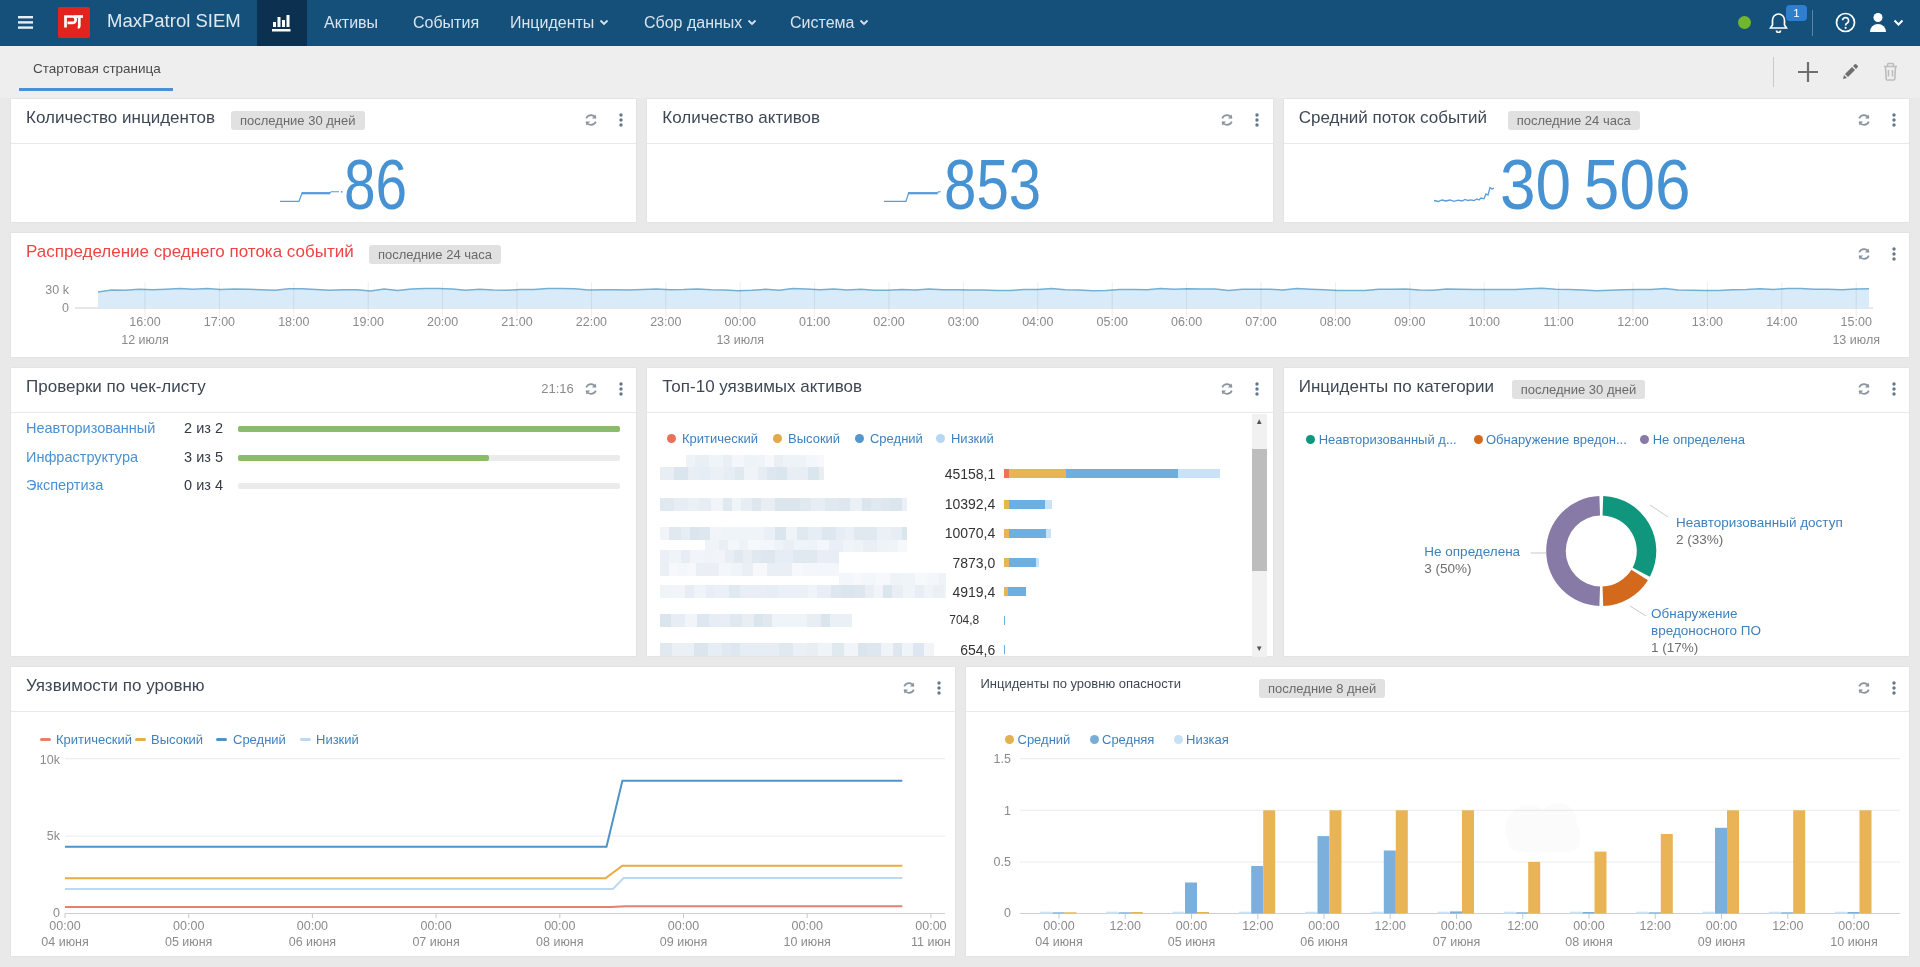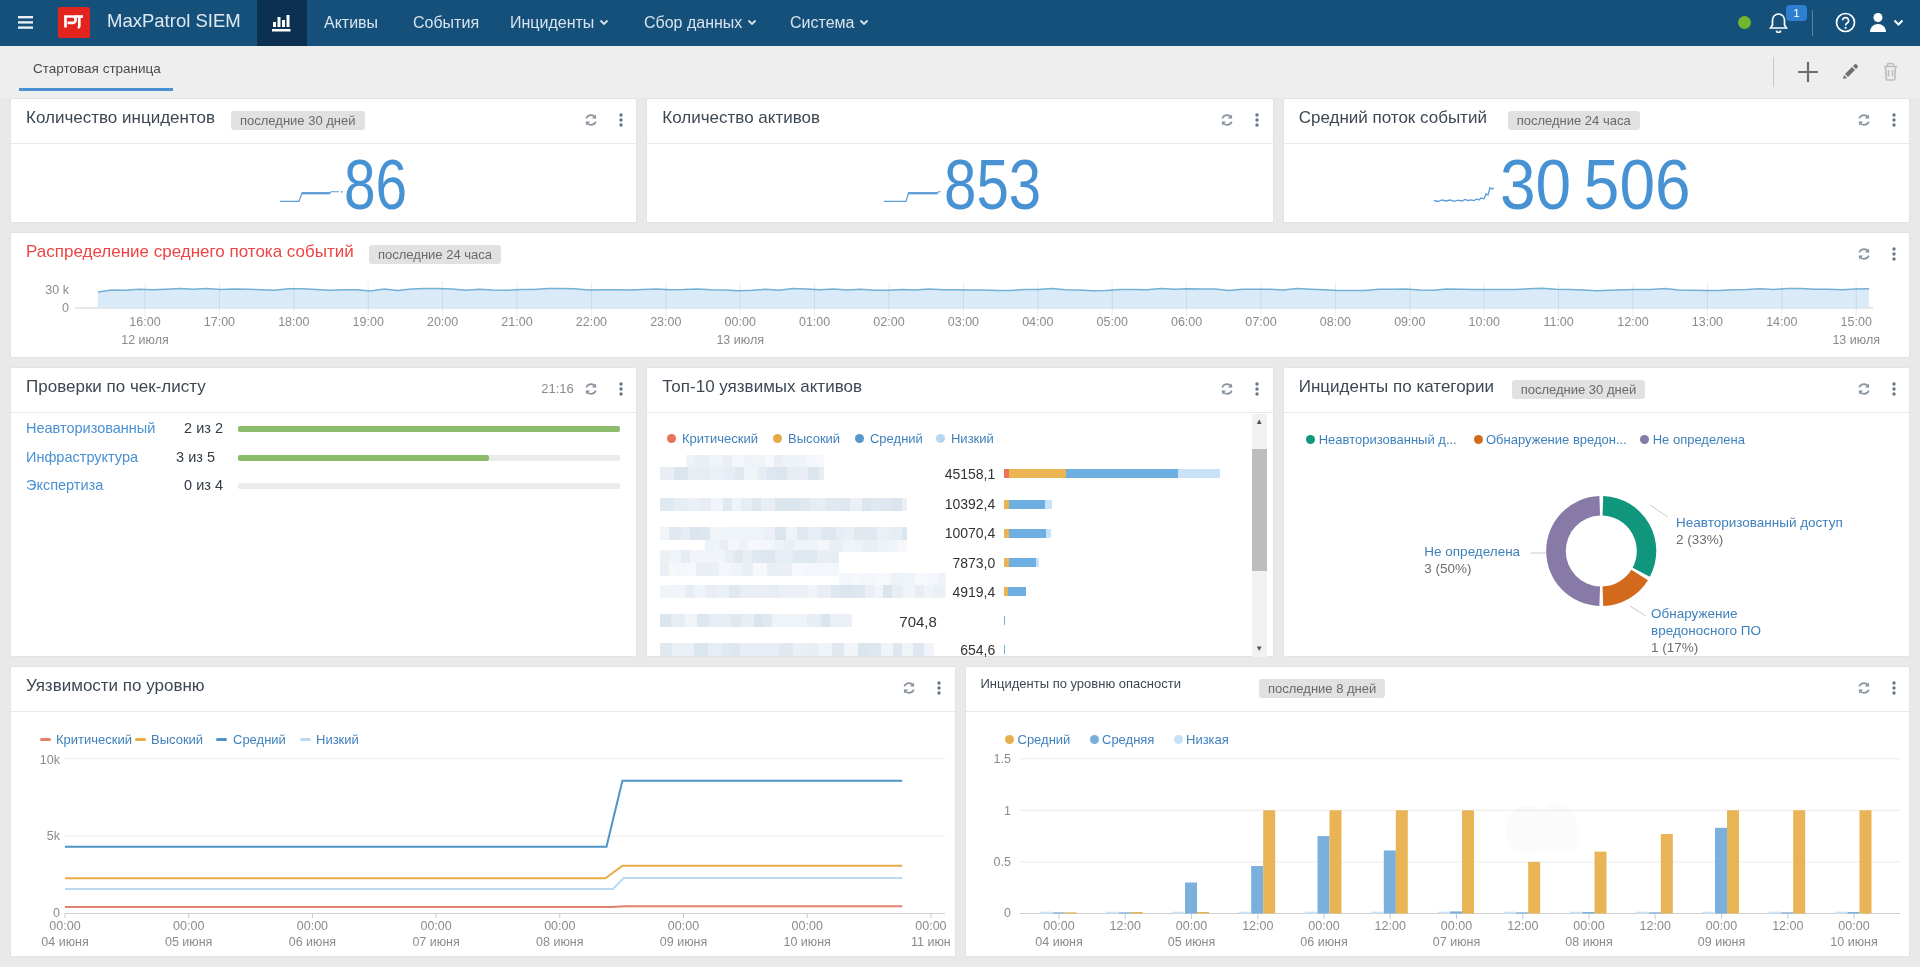--- a/index.html
+++ b/index.html
@@ -259,21 +259,21 @@
       <circle cx="3" cy="7" r="1.7" fill="#64788a"></circle>
       <circle cx="3" cy="12" r="1.7" fill="#64788a"></circle>
 </svg>
     <div style="position:absolute;left:530.3px;top:13px;font-size:13px;color:#8b8b8b">21:16</div>
     <div style="position:absolute;left:15px;top:52.3px;font-size:14.5px;color:#4a90d2">Неавторизованный</div>
     <div style="position:absolute;left:130px;top:52.3px;width:82px;text-align:right;font-size:14.5px;color:#323a45">2 из 2</div>
     <div style="position:absolute;left:227px;top:58.3px;width:382px;height:6px;background:#ebebeb;border-radius:2px">
       <div style="width:100.0%;height:6px;background:#8abc6c;border-radius:2px"></div>
     </div>
     <div style="position:absolute;left:15px;top:80.8px;font-size:14.5px;color:#4a90d2">Инфраструктура</div>
-    <div style="position:absolute;left:122px;top:80.8px;width:82px;text-align:right;font-size:14.5px;color:#323a45">3 из 5</div>
+    <div style="position:absolute;left:130px;top:80.8px;width:82px;text-align:right;font-size:14.5px;color:#323a45">3 из 5</div>
     <div style="position:absolute;left:227px;top:86.8px;width:382px;height:6px;background:#ebebeb;border-radius:2px">
       <div style="width:65.8%;height:6px;background:#8abc6c;border-radius:2px"></div>
     </div>
     <div style="position:absolute;left:15px;top:109.1px;font-size:14.5px;color:#4a90d2">Экспертиза</div>
     <div style="position:absolute;left:130px;top:109.1px;width:82px;text-align:right;font-size:14.5px;color:#323a45">0 из 4</div>
     <div style="position:absolute;left:227px;top:115.1px;width:382px;height:6px;background:#ebebeb;border-radius:2px"></div>
   </div>
 <div class="card" style="left:646.3px;top:367.0px;width:627.3px;height:290.0px">
     <div style="position:absolute;left:0;top:0;width:100%;height:45px;border-bottom:1px solid #e9e9e9;box-sizing:border-box"></div>
     <div style="position:absolute;left:15px;top:9px;font-size:17px;color:#3e4854">Топ-10 уязвимых активов</div>
@@ -517,21 +517,21 @@
       <span style="position:absolute;left:94px;top:0;width:9px;height:13px;background:#dbe5ee"></span>
       <span style="position:absolute;left:103px;top:0;width:9px;height:13px;background:#e0e9f0"></span>
       <span style="position:absolute;left:112px;top:0;width:9px;height:13px;background:#eff4f8"></span>
       <span style="position:absolute;left:121px;top:0;width:12px;height:13px;background:#eff4f8"></span>
       <span style="position:absolute;left:133px;top:0;width:14px;height:13px;background:#eff4f8"></span>
       <span style="position:absolute;left:147px;top:0;width:14px;height:13px;background:#e8eef4"></span>
       <span style="position:absolute;left:161px;top:0;width:9px;height:13px;background:#dbe5ee"></span>
       <span style="position:absolute;left:170px;top:0;width:14px;height:13px;background:#eaf0f5"></span>
       <span style="position:absolute;left:184px;top:0;width:8px;height:13px;background:#eaf0f5"></span>
     </div>
-    <div style="position:absolute;left:252px;top:244.5px;width:100px;text-align:left;font-size:15px;color:#333">704,8</div>
+    <div style="position:absolute;left:232px;top:244.5px;width:100px;text-align:right;font-size:12px;color:#333">704,8</div>
     <div style="position:absolute;left:356.4px;top:248.0px;height:9px">
       <span style="position:absolute;left:0.0px;top:0;width:1.8px;height:9px;background:#6eafe1"></span>
     </div>
     <div style="position:absolute;left:12.7px;top:275.2px;width:274px;height:13px">
       <span style="position:absolute;left:0px;top:0;width:12px;height:13px;background:#e0e9f0"></span>
       <span style="position:absolute;left:12px;top:0;width:11px;height:13px;background:#eaf0f5"></span>
       <span style="position:absolute;left:23px;top:0;width:11px;height:13px;background:#eaf0f5"></span>
       <span style="position:absolute;left:34px;top:0;width:14px;height:13px;background:#dbe5ee"></span>
       <span style="position:absolute;left:48px;top:0;width:14px;height:13px;background:#e6edf4"></span>
       <span style="position:absolute;left:62px;top:0;width:9px;height:13px;background:#e0e9f0"></span>

